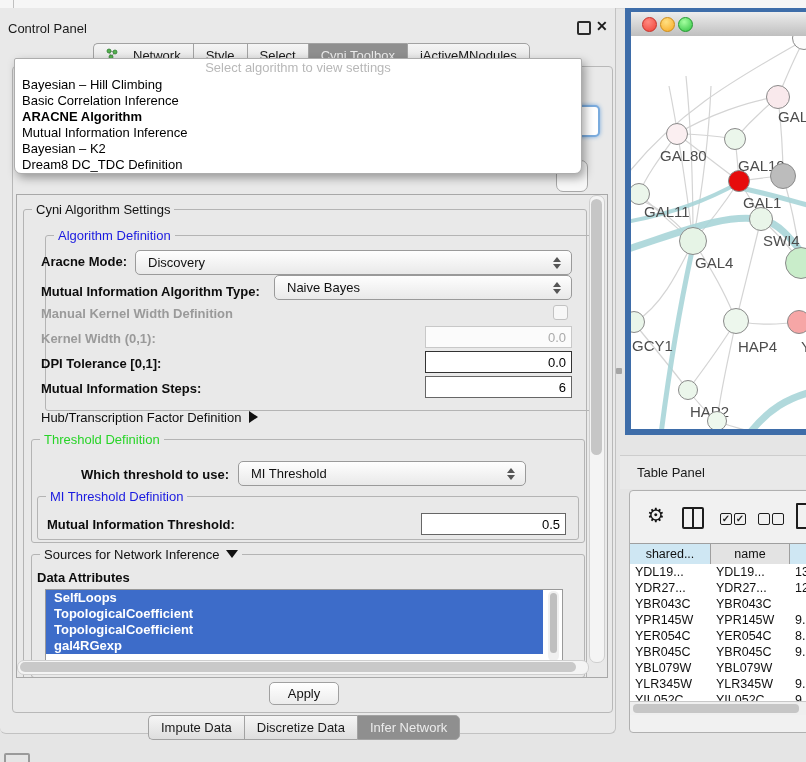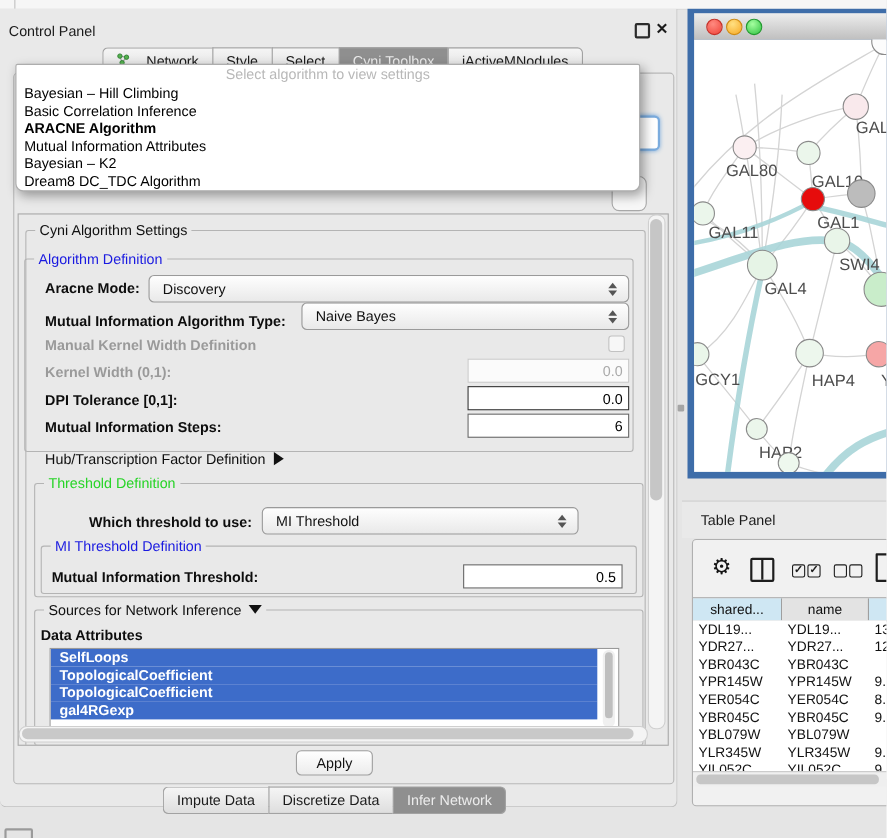--- a/index.html
+++ b/index.html
@@ -171,21 +171,21 @@
 
     <div class="abs combo-fragment"></div>
     <div class="abs field-fragment"></div>
 
     <div class="abs viewport">
 
       <div class="group" style="left:6px;top:14px;width:562px;height:470px;">
         <div class="legend">Cyni Algorithm Settings</div>
       </div>
 
-      <div class="group" style="left:5px;top:40px;width:552px;height:174px;">
+      <div class="group" style="left:28px;top:40px;width:552px;height:174px;">
         <div class="legend blue">Algorithm Definition</div>
       </div>
 
       <div class="flabel" style="left:24px;top:59px;">Aracne Mode:</div>
       <div class="combo" style="left:118px;top:55px;width:435px;">
         <span class="txt">Discovery</span>
         <span class="arrows">
             <span class="arr up"></span>
             <span class="arr dn"></span>
           </span>
@@ -268,23 +268,23 @@
         </div>
       </div>
   </div>
 
   <div class="abs dropdown">
     <div class="dd-placeholder">Select algorithm to view settings</div>
     <div id="dd-list">
         <div class="dd-item">Bayesian – Hill Climbing</div>
         <div class="dd-item">Basic Correlation Inference</div>
         <div class="dd-item bold">ARACNE Algorithm</div>
-        <div class="dd-item">Mutual Information Attributes</div>
+        <div class="dd-item">Mutual Information Inference</div>
         <div class="dd-item">Bayesian – K2</div>
-        <div class="dd-item">Dream8 DC_TDC Algorithm</div>
+        <div class="dd-item">Dream8 DC_TDC Definition</div>
       </div>
   </div>
 
   <div class="abs split-handle"></div>
 
   <div class="abs net-window"></div>
   <div class="abs net-titlebar">
     <div class="light red"></div>
     <div class="light yellow"></div>
     <div class="light green"></div>

